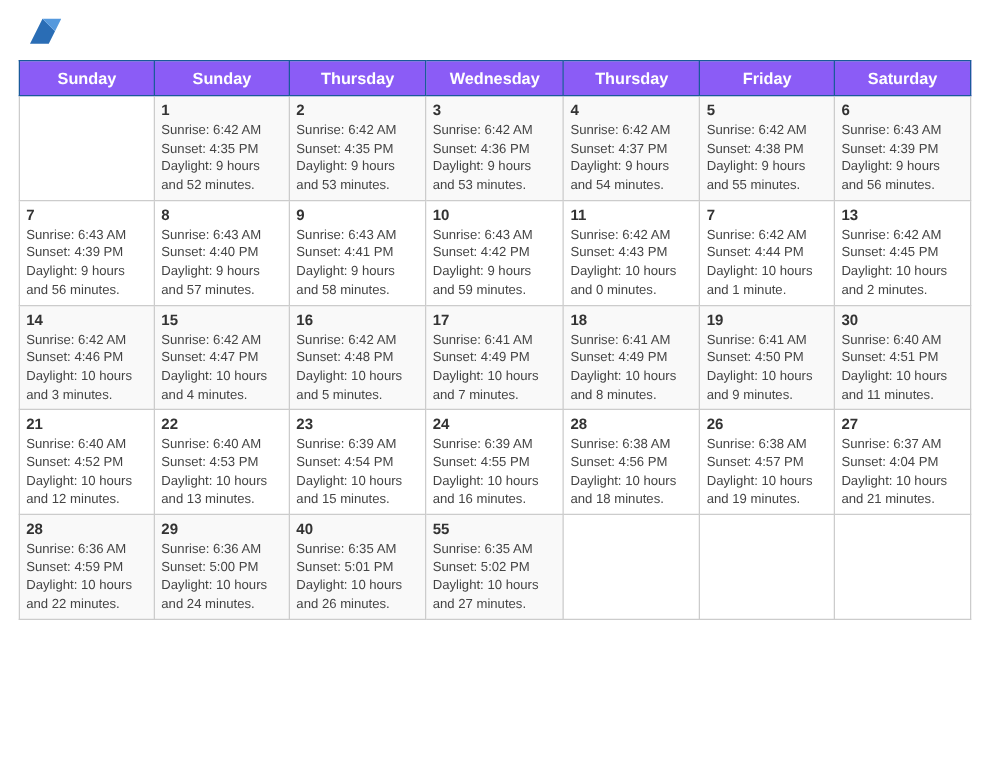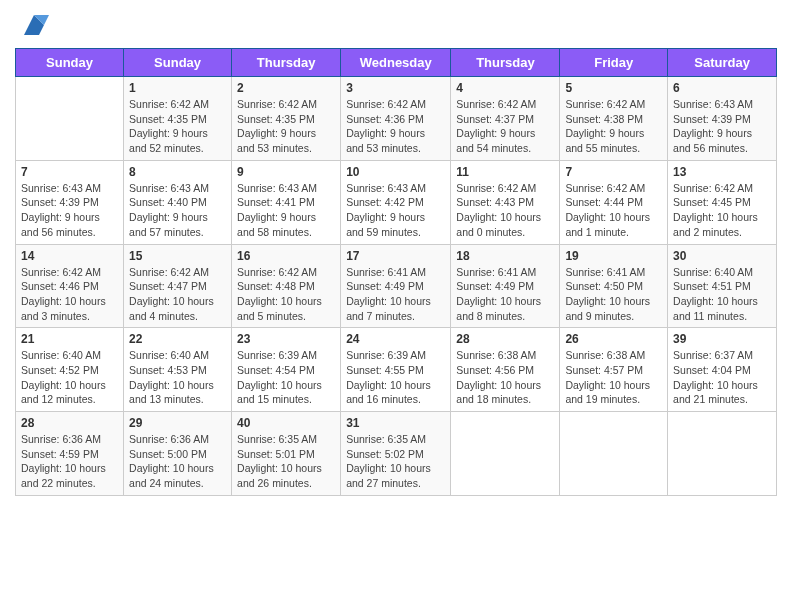--- a/index.html
+++ b/index.html
@@ -318,21 +318,21 @@
 and 18 minutes.</div>
           </td>
           <td>
             <span class="day-number">26</span>
             <div class="day-info" style="white-space: pre-line;">Sunrise: 6:38 AM
 Sunset: 4:57 PM
 Daylight: 10 hours
 and 19 minutes.</div>
           </td>
           <td>
-            <span class="day-number">39</span>
+            <span class="day-number">27</span>
             <div class="day-info" style="white-space: pre-line;">Sunrise: 6:37 AM
 Sunset: 4:04 PM
 Daylight: 10 hours
 and 21 minutes.</div>
           </td>
         </tr>
         <tr>
           <td>
             <span class="day-number">28</span>
             <div class="day-info" style="white-space: pre-line;">Sunrise: 6:36 AM
@@ -348,21 +348,21 @@
 and 24 minutes.</div>
           </td>
           <td>
             <span class="day-number">40</span>
             <div class="day-info" style="white-space: pre-line;">Sunrise: 6:35 AM
 Sunset: 5:01 PM
 Daylight: 10 hours
 and 26 minutes.</div>
           </td>
           <td>
-            <span class="day-number">31</span>
+            <span class="day-number">55</span>
             <div class="day-info" style="white-space: pre-line;">Sunrise: 6:35 AM
 Sunset: 5:02 PM
 Daylight: 10 hours
 and 27 minutes.</div>
           </td>
           <td class="empty-cell"></td>
           <td class="empty-cell"></td>
           <td class="empty-cell"></td>
         </tr>
       </tbody>

